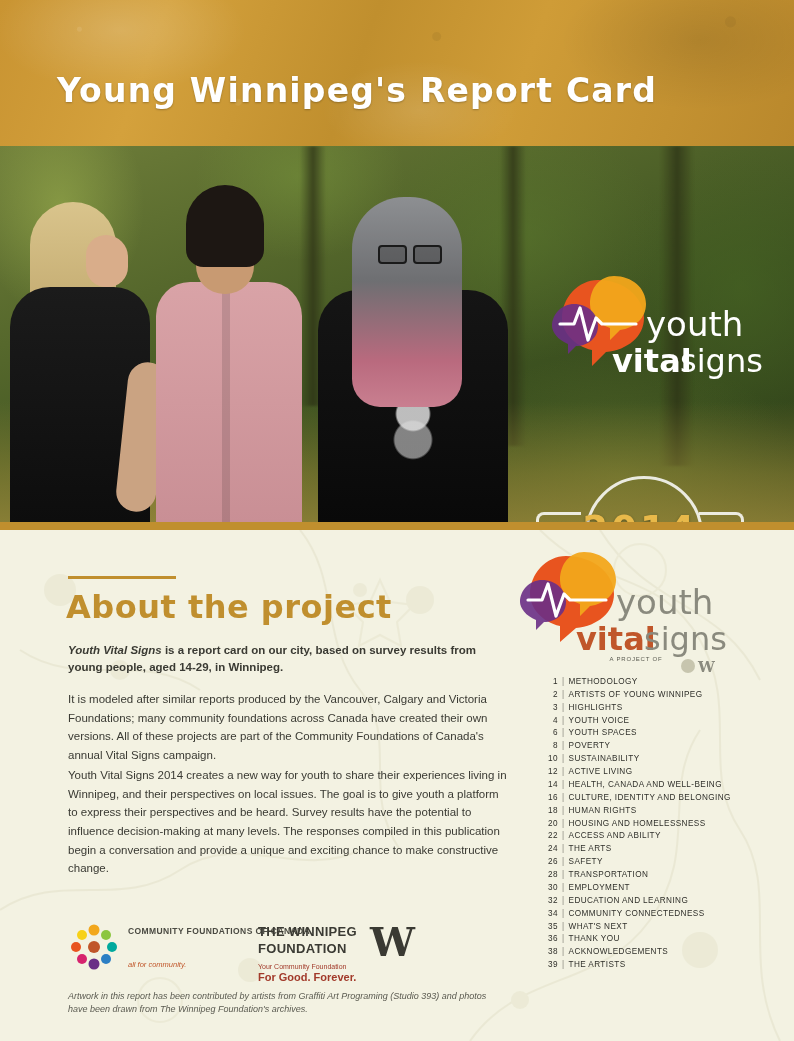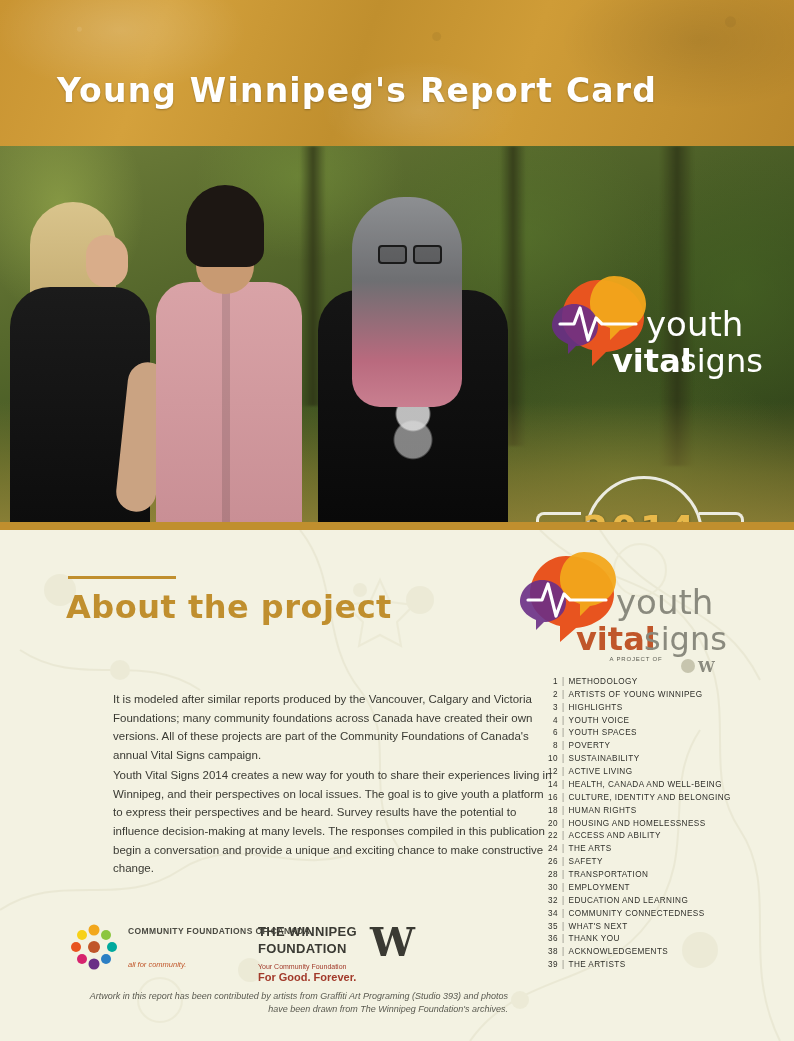--- a/index.html
+++ b/index.html
@@ -296,34 +296,32 @@
     line-height: 1.5;
   }
   .about-lede em { font-style: italic; }
   .about-p {
     position: absolute;
     left: 68px;
     width: 440px;
     font-size: 11.5px;
     color: #3a3a33;
     line-height: 1.62;
-    margin-left: 45px;
   }
   .about-p1 { top: 160px; }
   .about-p2 { top: 236px; }
   .about-p3 { top: 344px; }
   .about-note {
     position: absolute;
     left: 68px; top: 460px;
     width: 440px;
     font-size: 9px;
     font-style: italic;
     color: #5a5a50;
     line-height: 1.45;
-    text-align: right;
   }
   .logos {
     position: absolute;
     left: 68px; top: 392px;
     width: 440px;
     height: 54px;
   }
   .cfc-dots {
     position: absolute;
     left: 0; top: 0;
@@ -513,20 +511,23 @@
         <circle cx="640" cy="40" r="26"></circle>
       </g>
     </svg>
   </div>
 
   <div class="inside-inner">
 
     <div class="about-rule"></div>
     <div class="about-title">About the project</div>
 
+    <div class="about-lede">
+      <em>Youth Vital Signs</em><span> is a report card on our city, based on survey results from young people, aged 14-29, in Winnipeg.</span>
+    </div>
 
     <div class="about-p about-p1">It is modeled after similar reports produced by the Vancouver, Calgary and Victoria Foundations; many community foundations across Canada have created their own versions. All of these projects are part of the Community Foundations of Canada's annual Vital Signs campaign.</div>
     <div class="about-p about-p2">Youth Vital Signs 2014 creates a new way for youth to share their experiences living in Winnipeg, and their perspectives on local issues. The goal is to give youth a platform to express their perspectives and be heard. Survey results have the potential to influence decision-making at many levels. The responses compiled in this publication begin a conversation and provide a unique and exciting chance to make constructive change.</div>
 
     <div class="logos">
       <div class="cfc-dots">
         <svg width="52" height="50" viewBox="0 0 52 50">
           <circle cx="26" cy="8" r="5.5" fill="#f2a71b"></circle>
           <circle cx="38" cy="13" r="5" fill="#8cc63f"></circle>
           <circle cx="44" cy="25" r="5" fill="#00a99d"></circle>

